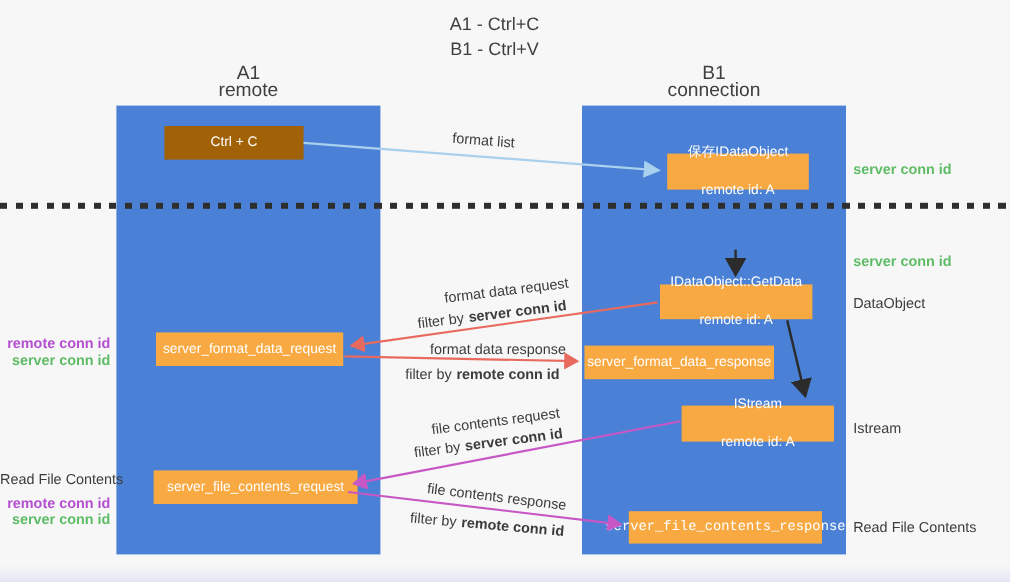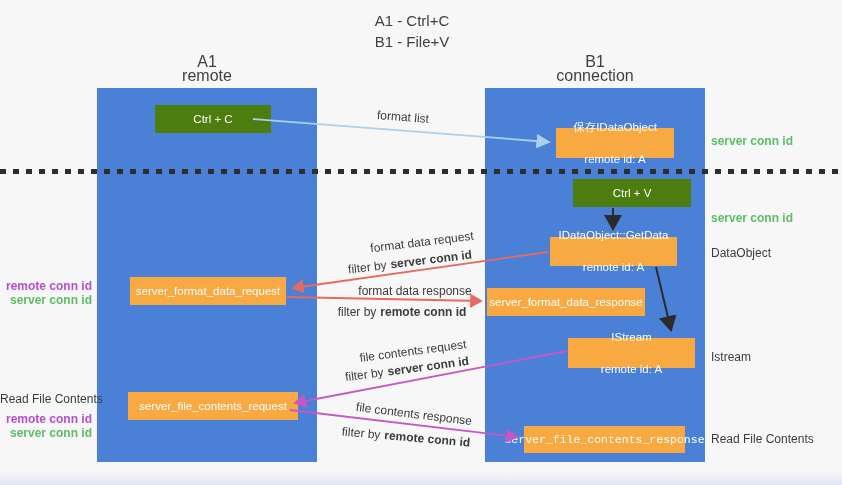--- a/index.html
+++ b/index.html
@@ -27,21 +27,21 @@
   .column.right{left:485px;}
   .dashed-line{
     position:absolute;left:0;top:169px;width:842px;height:5px;z-index:2;
     background:repeating-linear-gradient(to right,#2e2e2e 0 6px,transparent 6px 13px);
   }
   .node{
     position:absolute;z-index:3;display:flex;flex-direction:column;
     align-items:center;justify-content:center;text-align:center;
     color:#ffffff;font-size:11.5px;line-height:13px;white-space:nowrap;
   }
-  .node.green{background:#4d7c0f;margin-left:18px;}
+  .node.green{background:#a16207;}
   .node.orange{background:#f9a942;gap:19px;}
   .lbl{position:absolute;font-size:12px;line-height:14px;white-space:nowrap;z-index:4;}
   .lbl.right-side{left:711px;}
   .lbl.left-side{left:0;width:92px;text-align:right;}
   .lbl .green,.lbl.green{color:#5fbc66;font-weight:bold;}
   .lbl .purple,.lbl.purple{color:#b44fd0;font-weight:bold;}
   .flow-lbl{
     position:absolute;font-size:12px;line-height:14px;white-space:nowrap;
     color:#3c3c3c;z-index:4;transform:translate(-50%,-50%);
   }
@@ -52,21 +52,21 @@
     background:linear-gradient(to bottom,rgba(226,230,244,0),#e2e6f4);
   }
 </style>
 </head>
 <body>
 
 <div class="stage">
 
   <div class="title">
     <div>A1 - Ctrl+C</div>
-    <div>B1 - File+V</div>
+    <div>B1 - Ctrl+V</div>
   </div>
 
   <div class="col-header left">
     <div>A1</div>
     <div>remote</div>
   </div>
   <div class="col-header right">
     <div>B1</div>
     <div>connection</div>
   </div>
@@ -78,23 +78,20 @@
 
   <div class="node green" style="left:137px;top:105px;width:116px;height:28px;">
     <div>Ctrl + C</div>
   </div>
 
   <div class="node orange" style="left:556px;top:128px;width:118px;height:30px;">
     <div>保存IDataObject</div>
     <div>remote id: A</div>
   </div>
 
-  <div class="node green" style="left:555px;top:179px;width:118px;height:28px;">
-    <div>Ctrl + V</div>
-  </div>
 
   <div class="node orange" style="left:550px;top:237px;width:127px;height:29px;">
     <div>IDataObject::GetData</div>
     <div>remote id: A</div>
   </div>
 
   <div class="node orange" style="left:130px;top:277px;width:156px;height:28px;">
     <div>server_format_data_request</div>
   </div>
 

